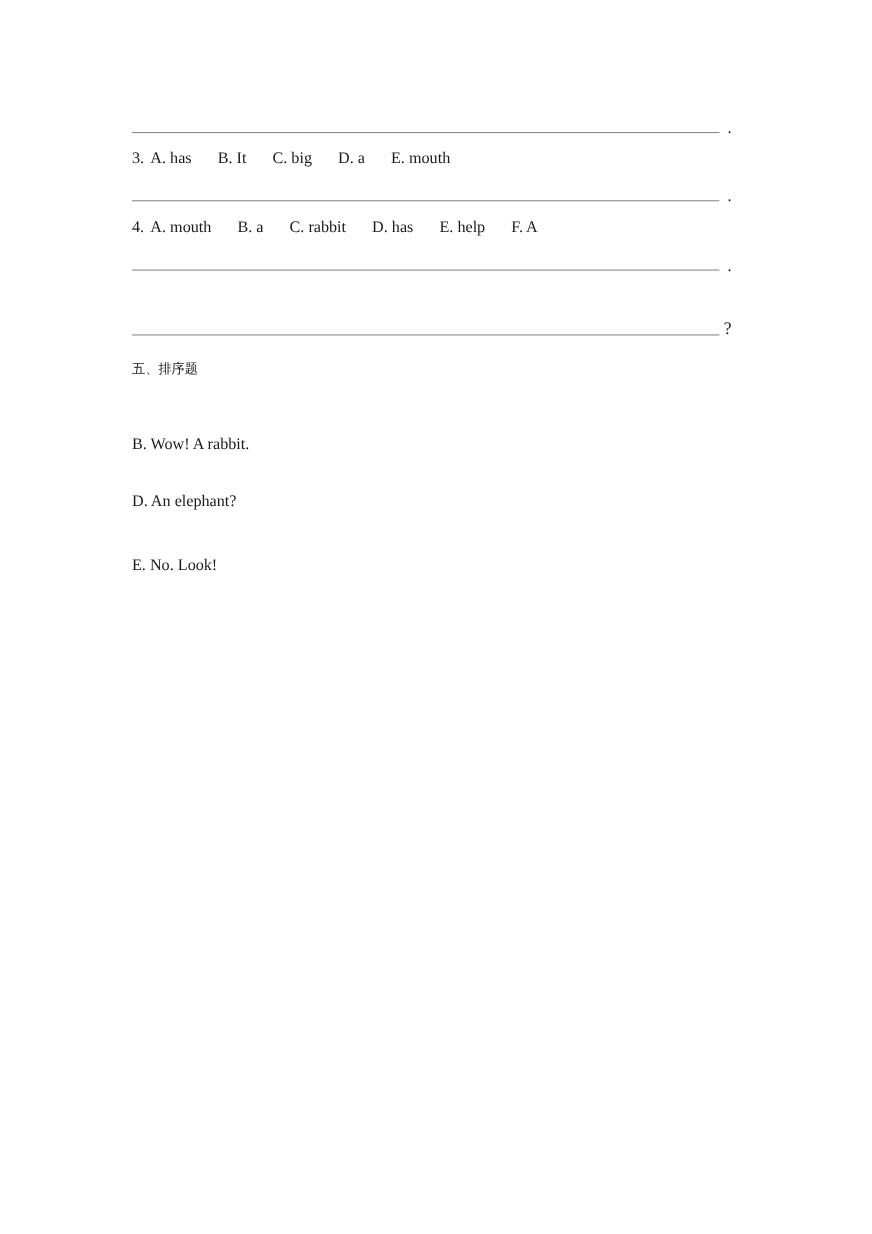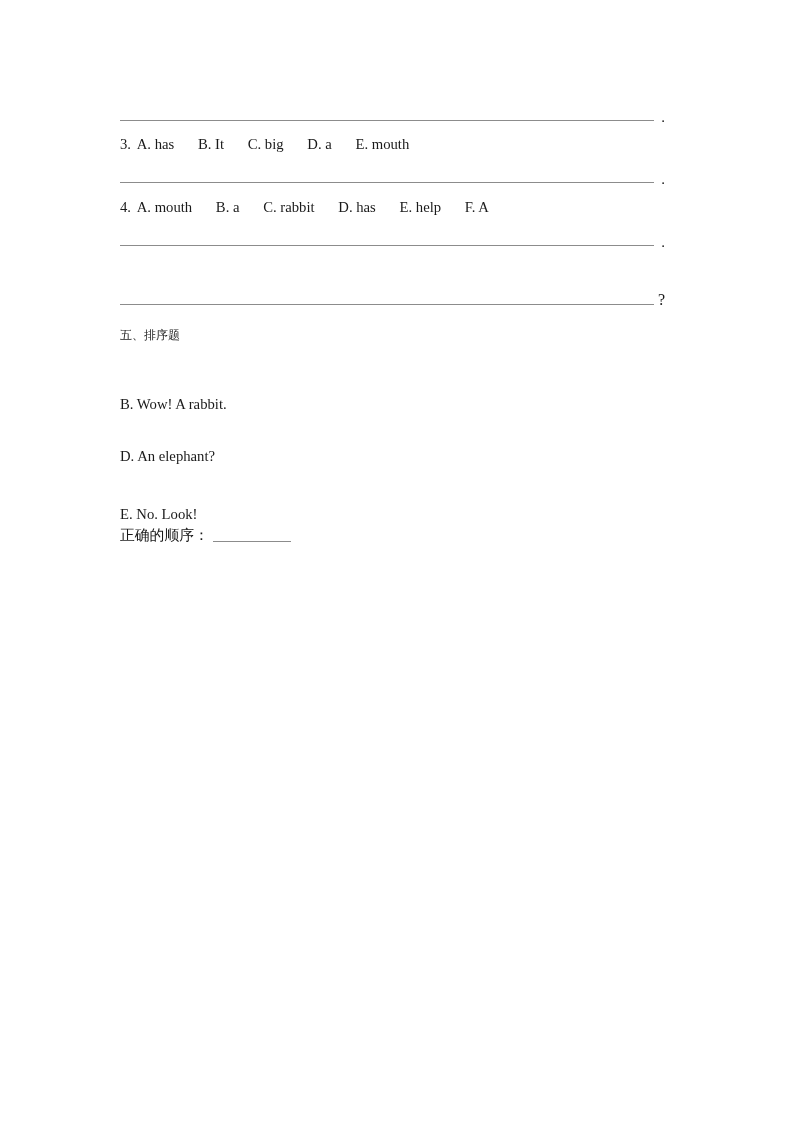--- a/index.html
+++ b/index.html
@@ -154,17 +154,14 @@
     <div class="answer-rule"></div>
     <span class="answer-punct q">?</span>
   </div>
 
   <div class="section-heading" style="top:324px;">五、排序题</div>
 
   <div class="sentence-item" style="top:394px;text-align:right;">B. Wow! A rabbit.</div>
   <div class="sentence-item" style="top:446px;text-align:center;">D. An elephant?</div>
   <div class="sentence-item" style="top:504px;">E. No. Look!</div>
 
-  <div class="answer-prompt" style="top:524px;">
-    <span class="cn">正确的顺序：</span><span class="blank"></span>
-  </div>
 
 </div>
 
 </body></html>

